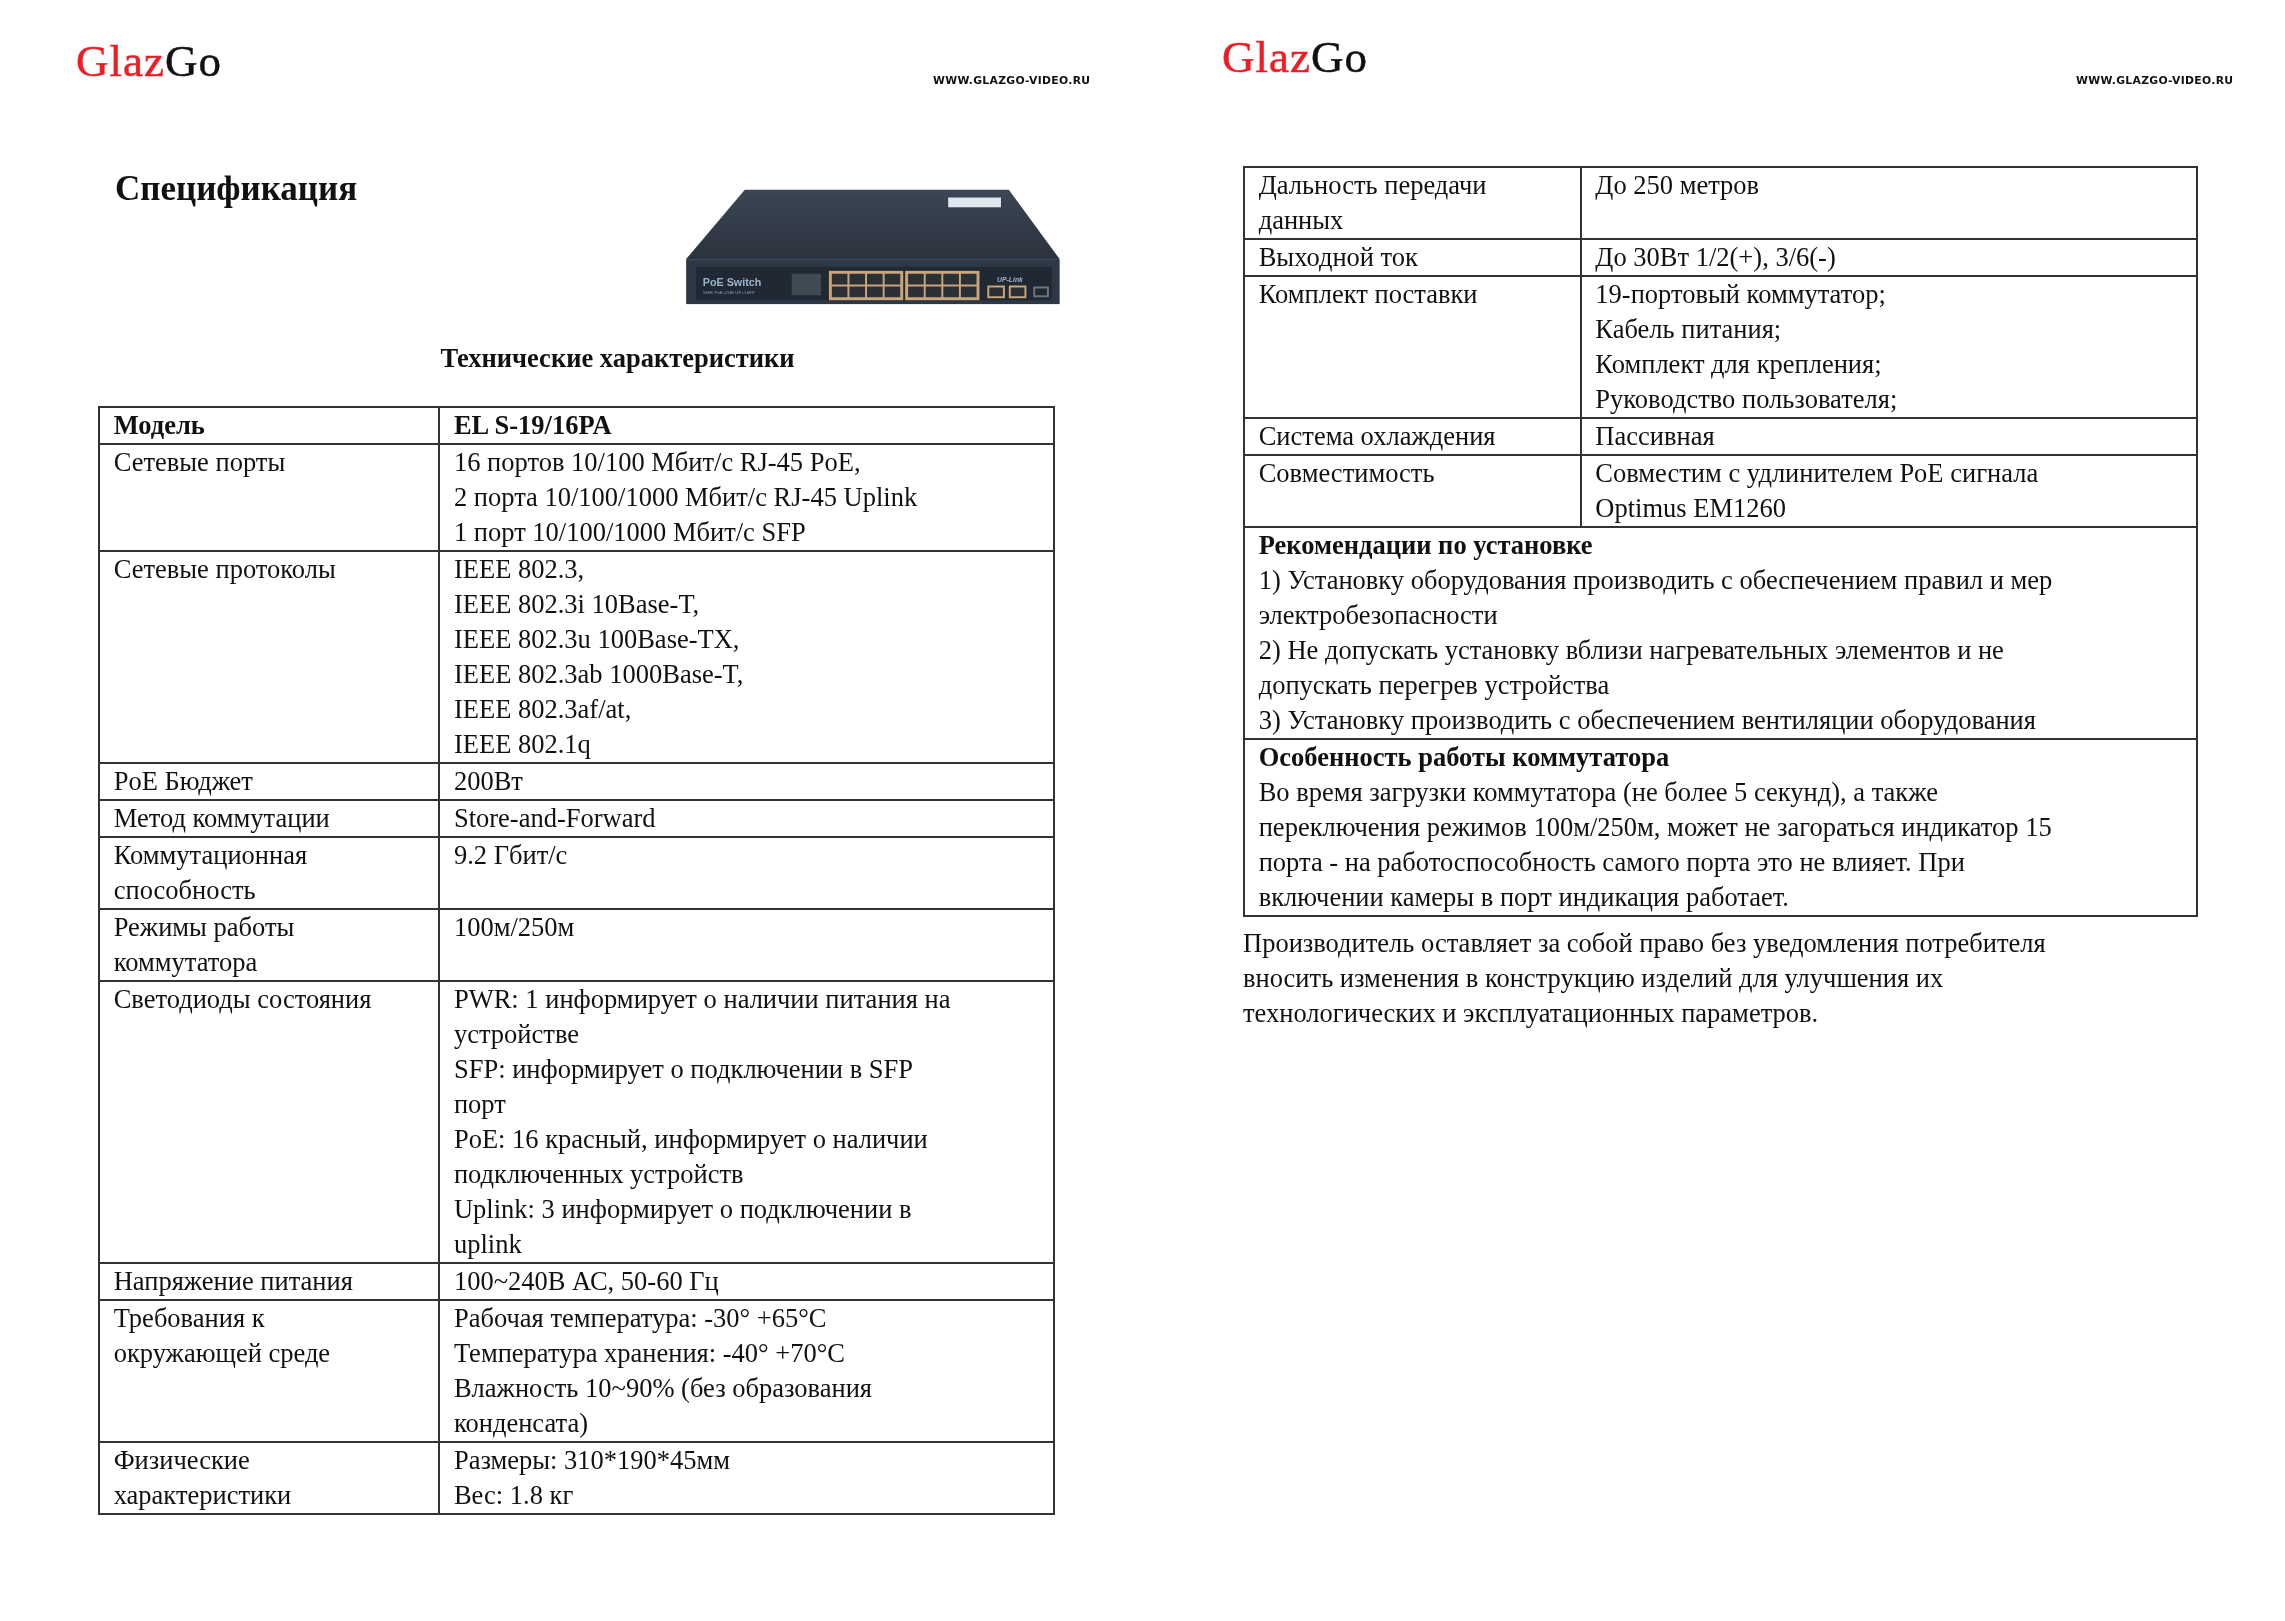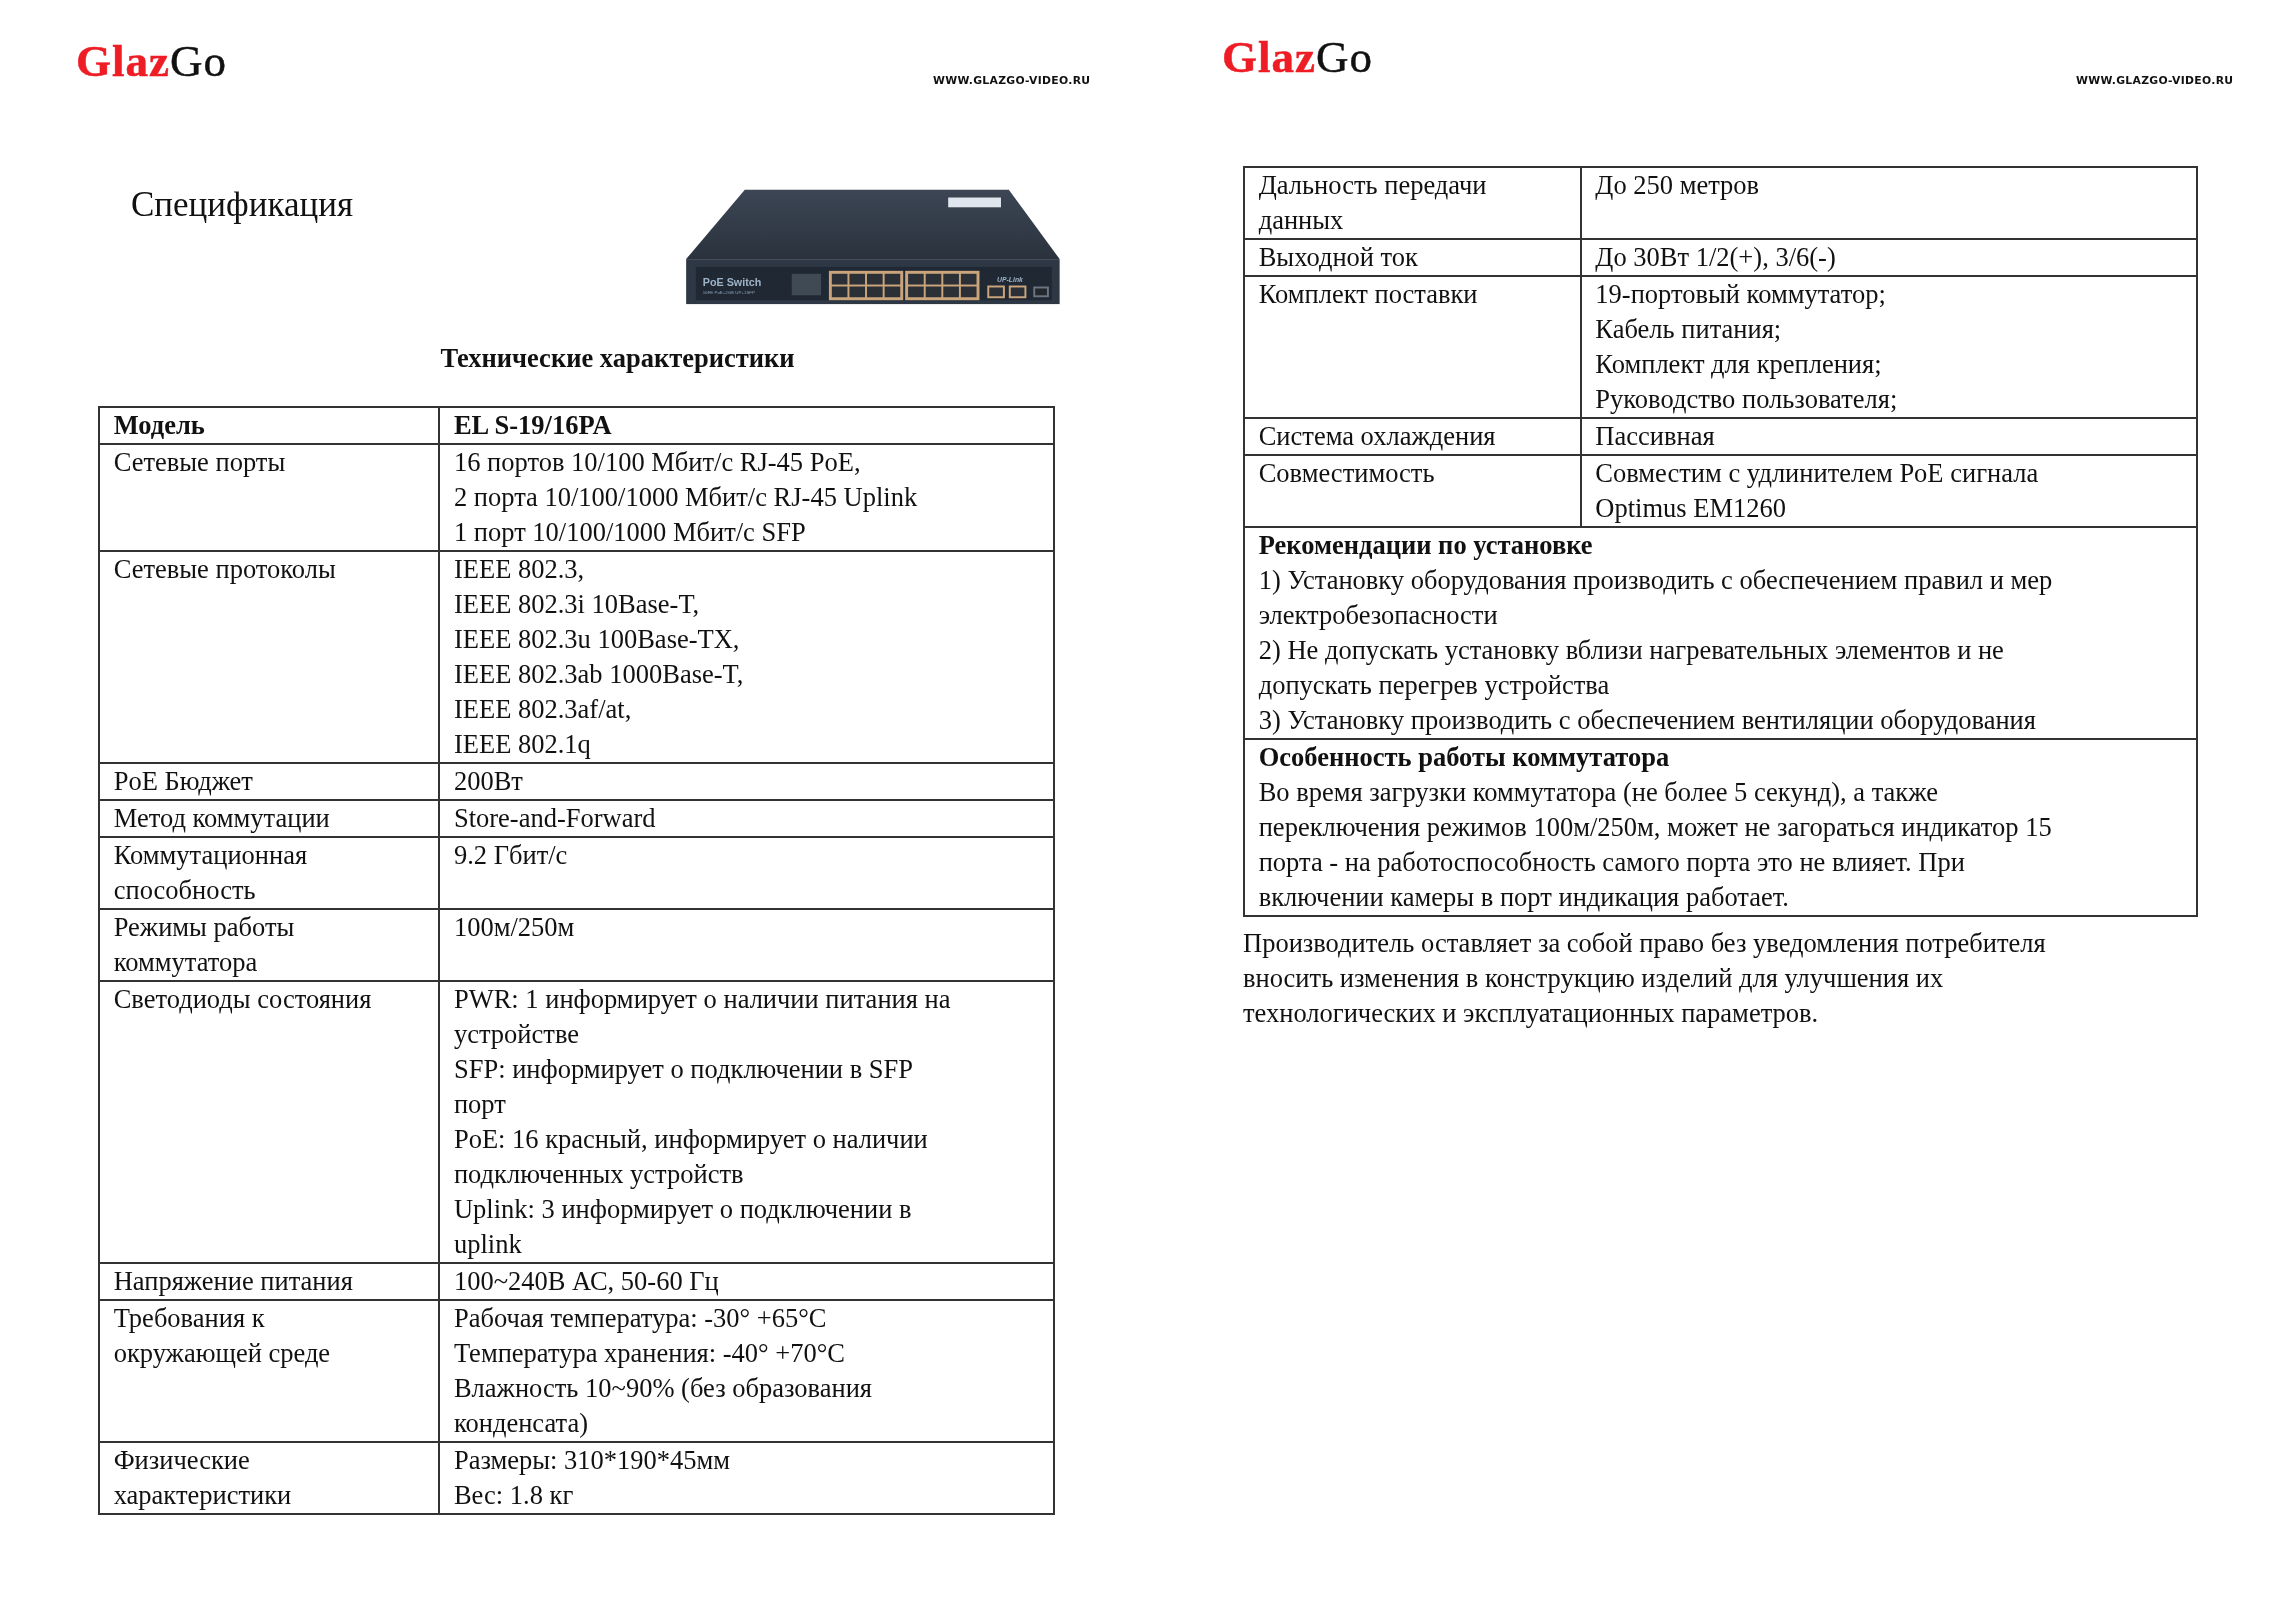--- a/index.html
+++ b/index.html
@@ -4,27 +4,27 @@
 <style>
   html, body { margin: 0; padding: 0; background: #ffffff; }
   body { width: 2286px; height: 1621px; position: relative; overflow: hidden;
          font-family: "Liberation Serif", serif; color: #111; }
   .page { position: absolute; top: 0; height: 1621px; }
   .page-left { left: 0; width: 1143px; }
   .page-right { left: 1143px; width: 1143px; }
 
   .logo { position: absolute; font-family: "Liberation Serif", serif; font-size: 45px;
           letter-spacing: 1px; line-height: 1; font-weight: normal; }
-  .logo .red { color: #ee1c24; font-weight: bold; }
+  .logo .red { color: #ee1c24; }
   .logo .black { color: #111; }
   .logo span { -webkit-text-stroke: 0.5px currentColor; }
   .url { position: absolute; font-family: "DejaVu Sans", sans-serif; font-weight: bold;
          font-size: 10.8px; letter-spacing: 0.3px; color: #111; }
 
-  .title { position: absolute; left: 115px; top: 169px; font-size: 35px; font-weight: normal; margin: 16px; }
+  .title { position: absolute; left: 115px; top: 169px; font-size: 35px; font-weight: bold; margin: 0; }
   .subtitle { position: absolute; left: 0; width: 1235px; text-align: center; top: 343px;
               font-size: 26.5px; font-weight: bold; margin: 0; }
 
   .device { position: absolute; left: 676px; top: 176px; width: 384px; height: 132px; }
 
   table.spec { position: absolute; border-collapse: collapse; font-size: 26.5px; line-height: 35px; }
   table.spec td { border: 2px solid #333; vertical-align: top; padding: 0 13.7px; }
   table.spec td.k { }
   table.spec td.bold { font-weight: bold; }
   .line { display: block; white-space: nowrap; }

